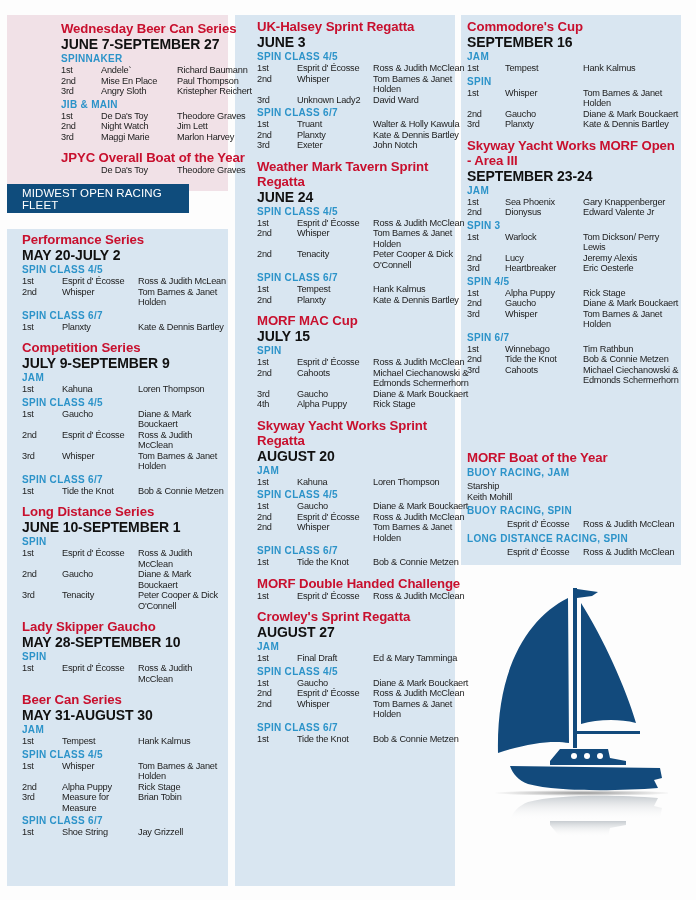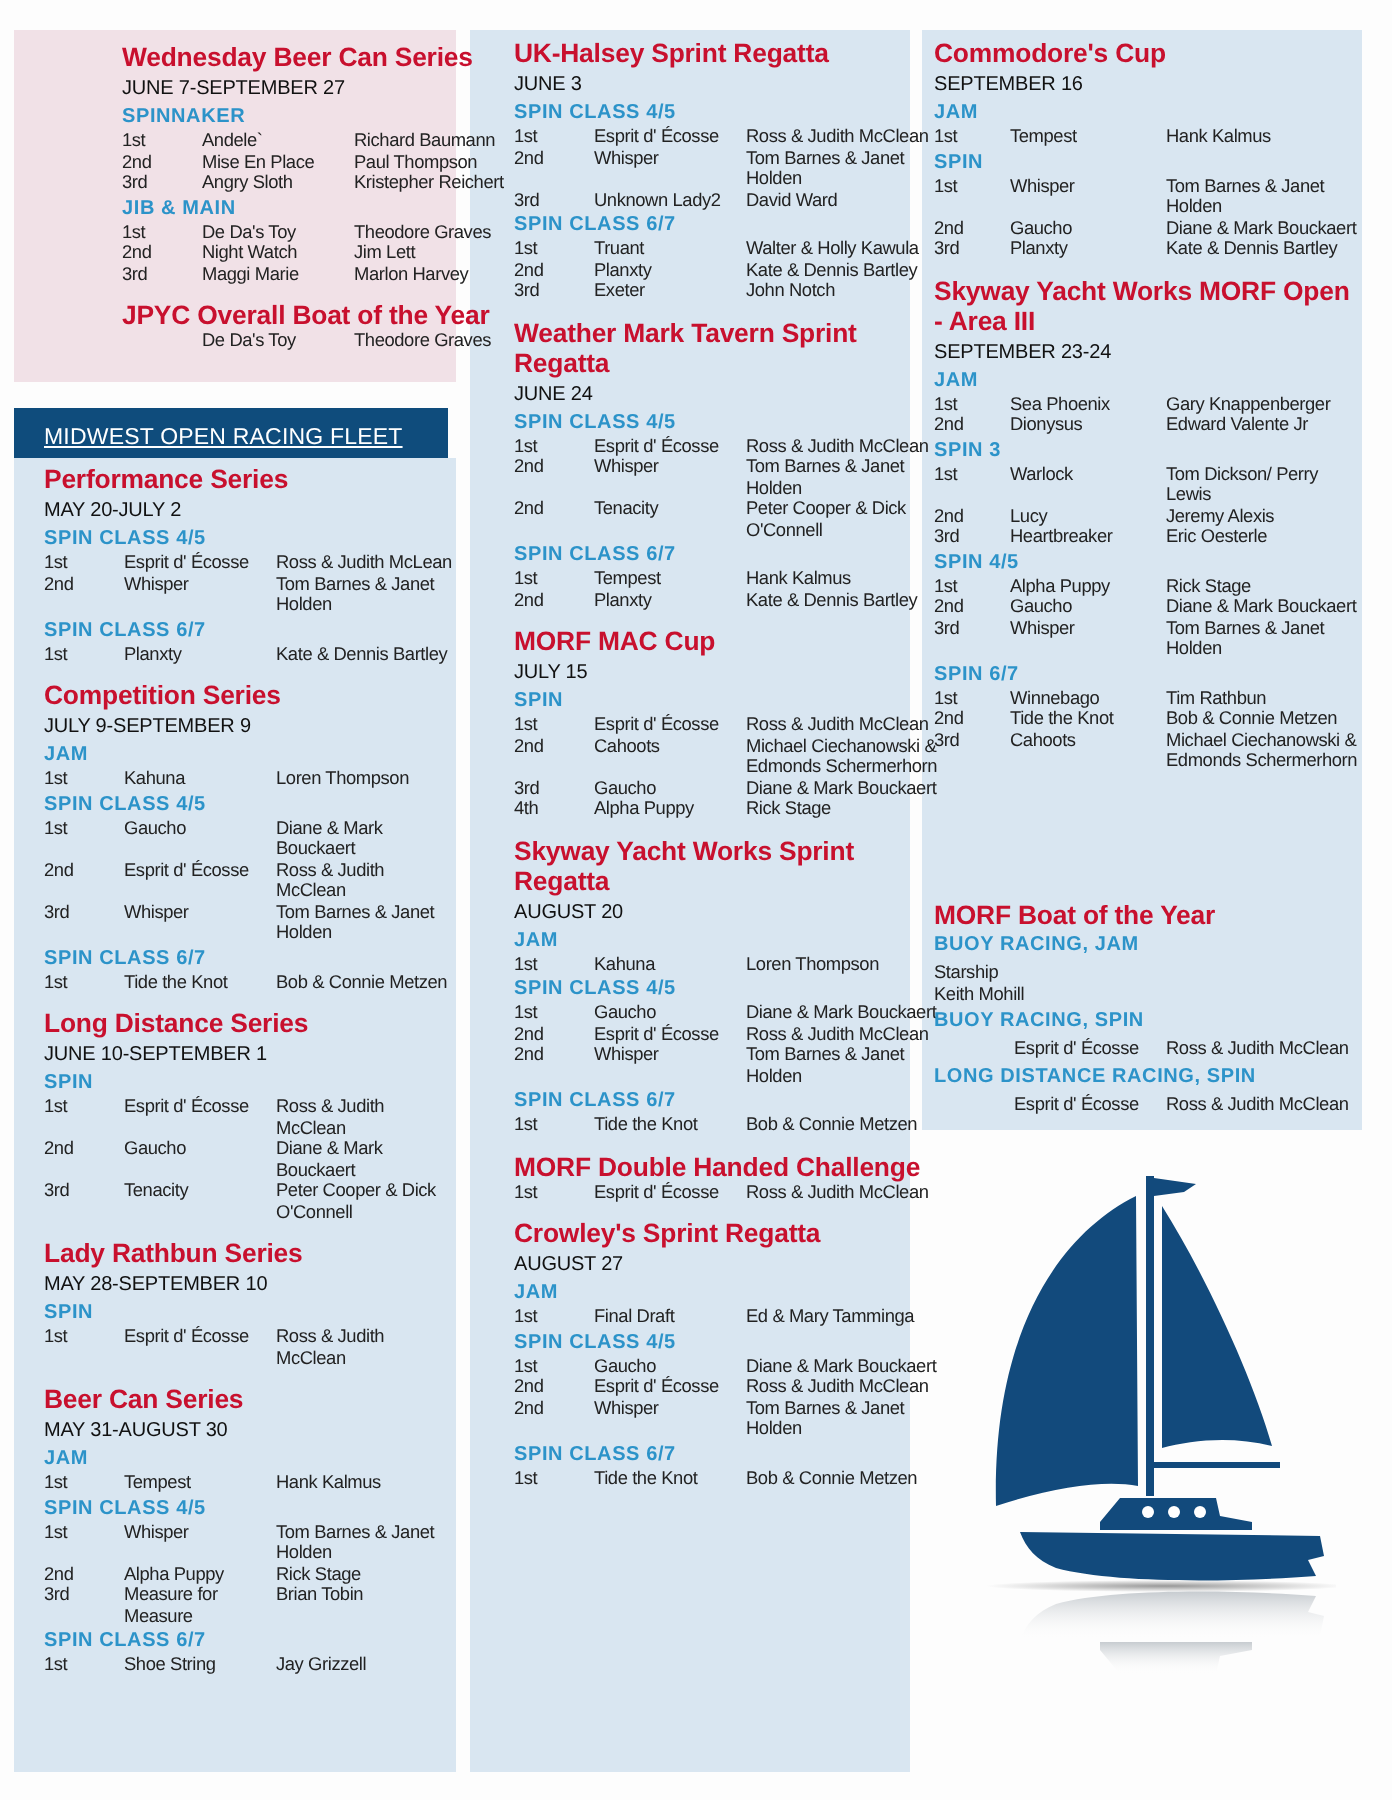--- a/index.html
+++ b/index.html
@@ -8,39 +8,39 @@
 
   .panel { position: absolute; background: #d9e6f1; }
   .panel.pink { background: #f1e1e7; }
   .fleet-bar { position: absolute; background: #0f4c7c; color: #fff;
     font-family: "Liberation Sans", sans-serif; font-size: 11.5px; letter-spacing: 0.1px;
     padding: 0 0 0 15px; display: flex; align-items: center; }
 
   .col { position: absolute; }
   .section { margin-bottom: 8px; }
   .title { color: #c8102e; font-weight: bold; font-size: 13.2px; line-height: 15px; letter-spacing: -0.1px; }
-  .date { color: #111; font-weight: normal; font-size: 10px; line-height: 13px; margin-top: 2px; letter-spacing: -0.1px; }
+  .date { color: #111; font-weight: bold; font-size: 14px; line-height: 13px; margin-top: 2px; letter-spacing: -0.1px; }
   .cls { color: #2c93c9; font-weight: bold; font-size: 10px; line-height: 12px; margin-top: 2px; letter-spacing: 0.3px; }
   .row { display: flex; font-size: 9.2px; line-height: 10.5px; color: #222; letter-spacing: -0.2px; }
   .row .pl { width: 40px; flex: none; }
   .row .boat { width: 76px; flex: none; }
   .row .own { flex: 1; }
 
   .col-right .row .pl { width: 38px; }
   .col-right .row .boat { width: 78px; }
   .boty .row .pl { width: 40px; }
   .boty .row .boat { width: 76px; }
 
   .boat-art { position: absolute; left: 488px; top: 578px; width: 180px; height: 270px; }
 </style>
 </head>
 <body>
 
 <div class="panel pink" style="left:7px;top:15px;width:221px;height:176px;"></div>
-<div class="fleet-bar" style="left:7px;top:204px;width:217px;height:29px;text-decoration:underline;">
+<div class="fleet-bar" style="left:7px;top:184px;width:182px;height:29px;">
   <span>MIDWEST OPEN RACING FLEET</span>
 </div>
 <div class="panel" style="left:7px;top:229px;width:221px;height:657px;"></div>
 <div class="panel" style="left:235px;top:15px;width:220px;height:871px;"></div>
 <div class="panel" style="left:461px;top:15px;width:220px;height:550px;"></div>
 
 <div class="col" id="col-left-top" style="left:22px;top:21px;width:205px;margin-left:39px;">
     <div class="section">
       <div class="title">Wednesday Beer Can Series</div>
       <div class="date">JUNE 7-SEPTEMBER 27</div>
@@ -154,21 +154,21 @@
         <span class="boat">Gaucho</span>
         <span class="own">Diane &amp; Mark Bouckaert</span>
       </div>
       <div class="row">
         <span class="pl">3rd</span>
         <span class="boat">Tenacity</span>
         <span class="own">Peter Cooper &amp; Dick O'Connell</span>
       </div>
     </div>
     <div class="section">
-      <div class="title">Lady Rathbun Series</div>
+      <div class="title">Lady Skipper Gaucho</div>
       <div class="date">MAY 28-SEPTEMBER 10</div>
       <div class="cls">SPIN</div>
       <div class="row">
         <span class="pl">1st</span>
         <span class="boat">Esprit d' Écosse</span>
         <span class="own">Ross &amp; Judith McClean</span>
       </div>
     </div>
     <div class="section">
       <div class="title">Beer Can Series</div>

